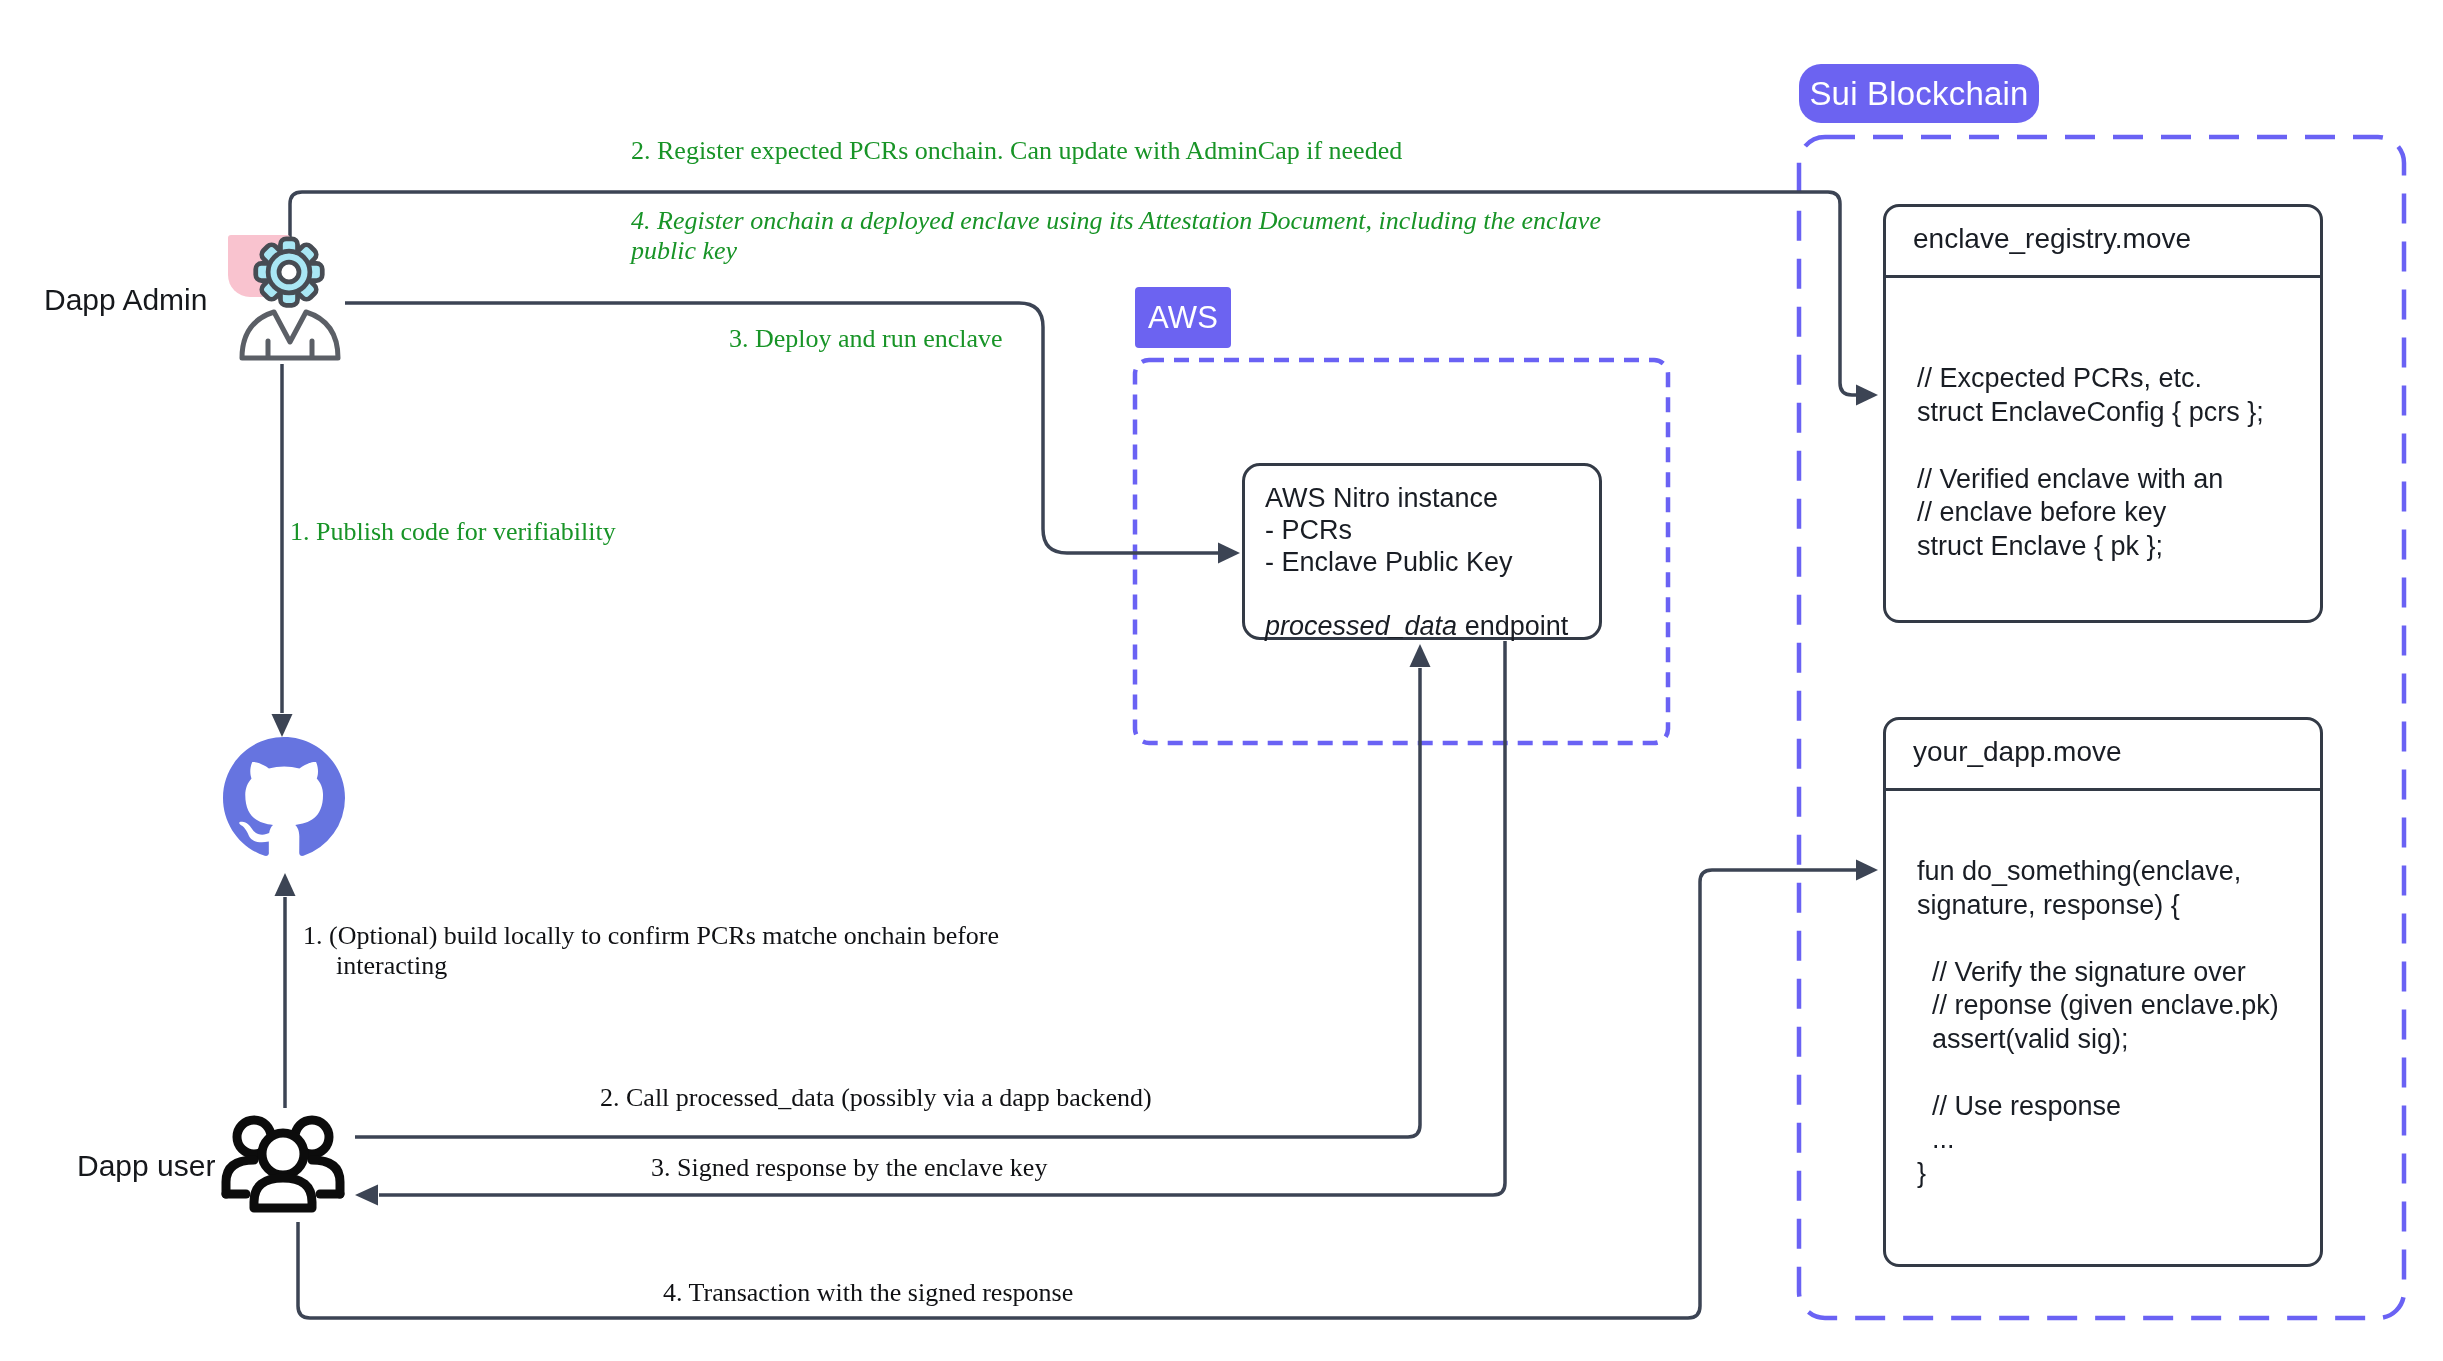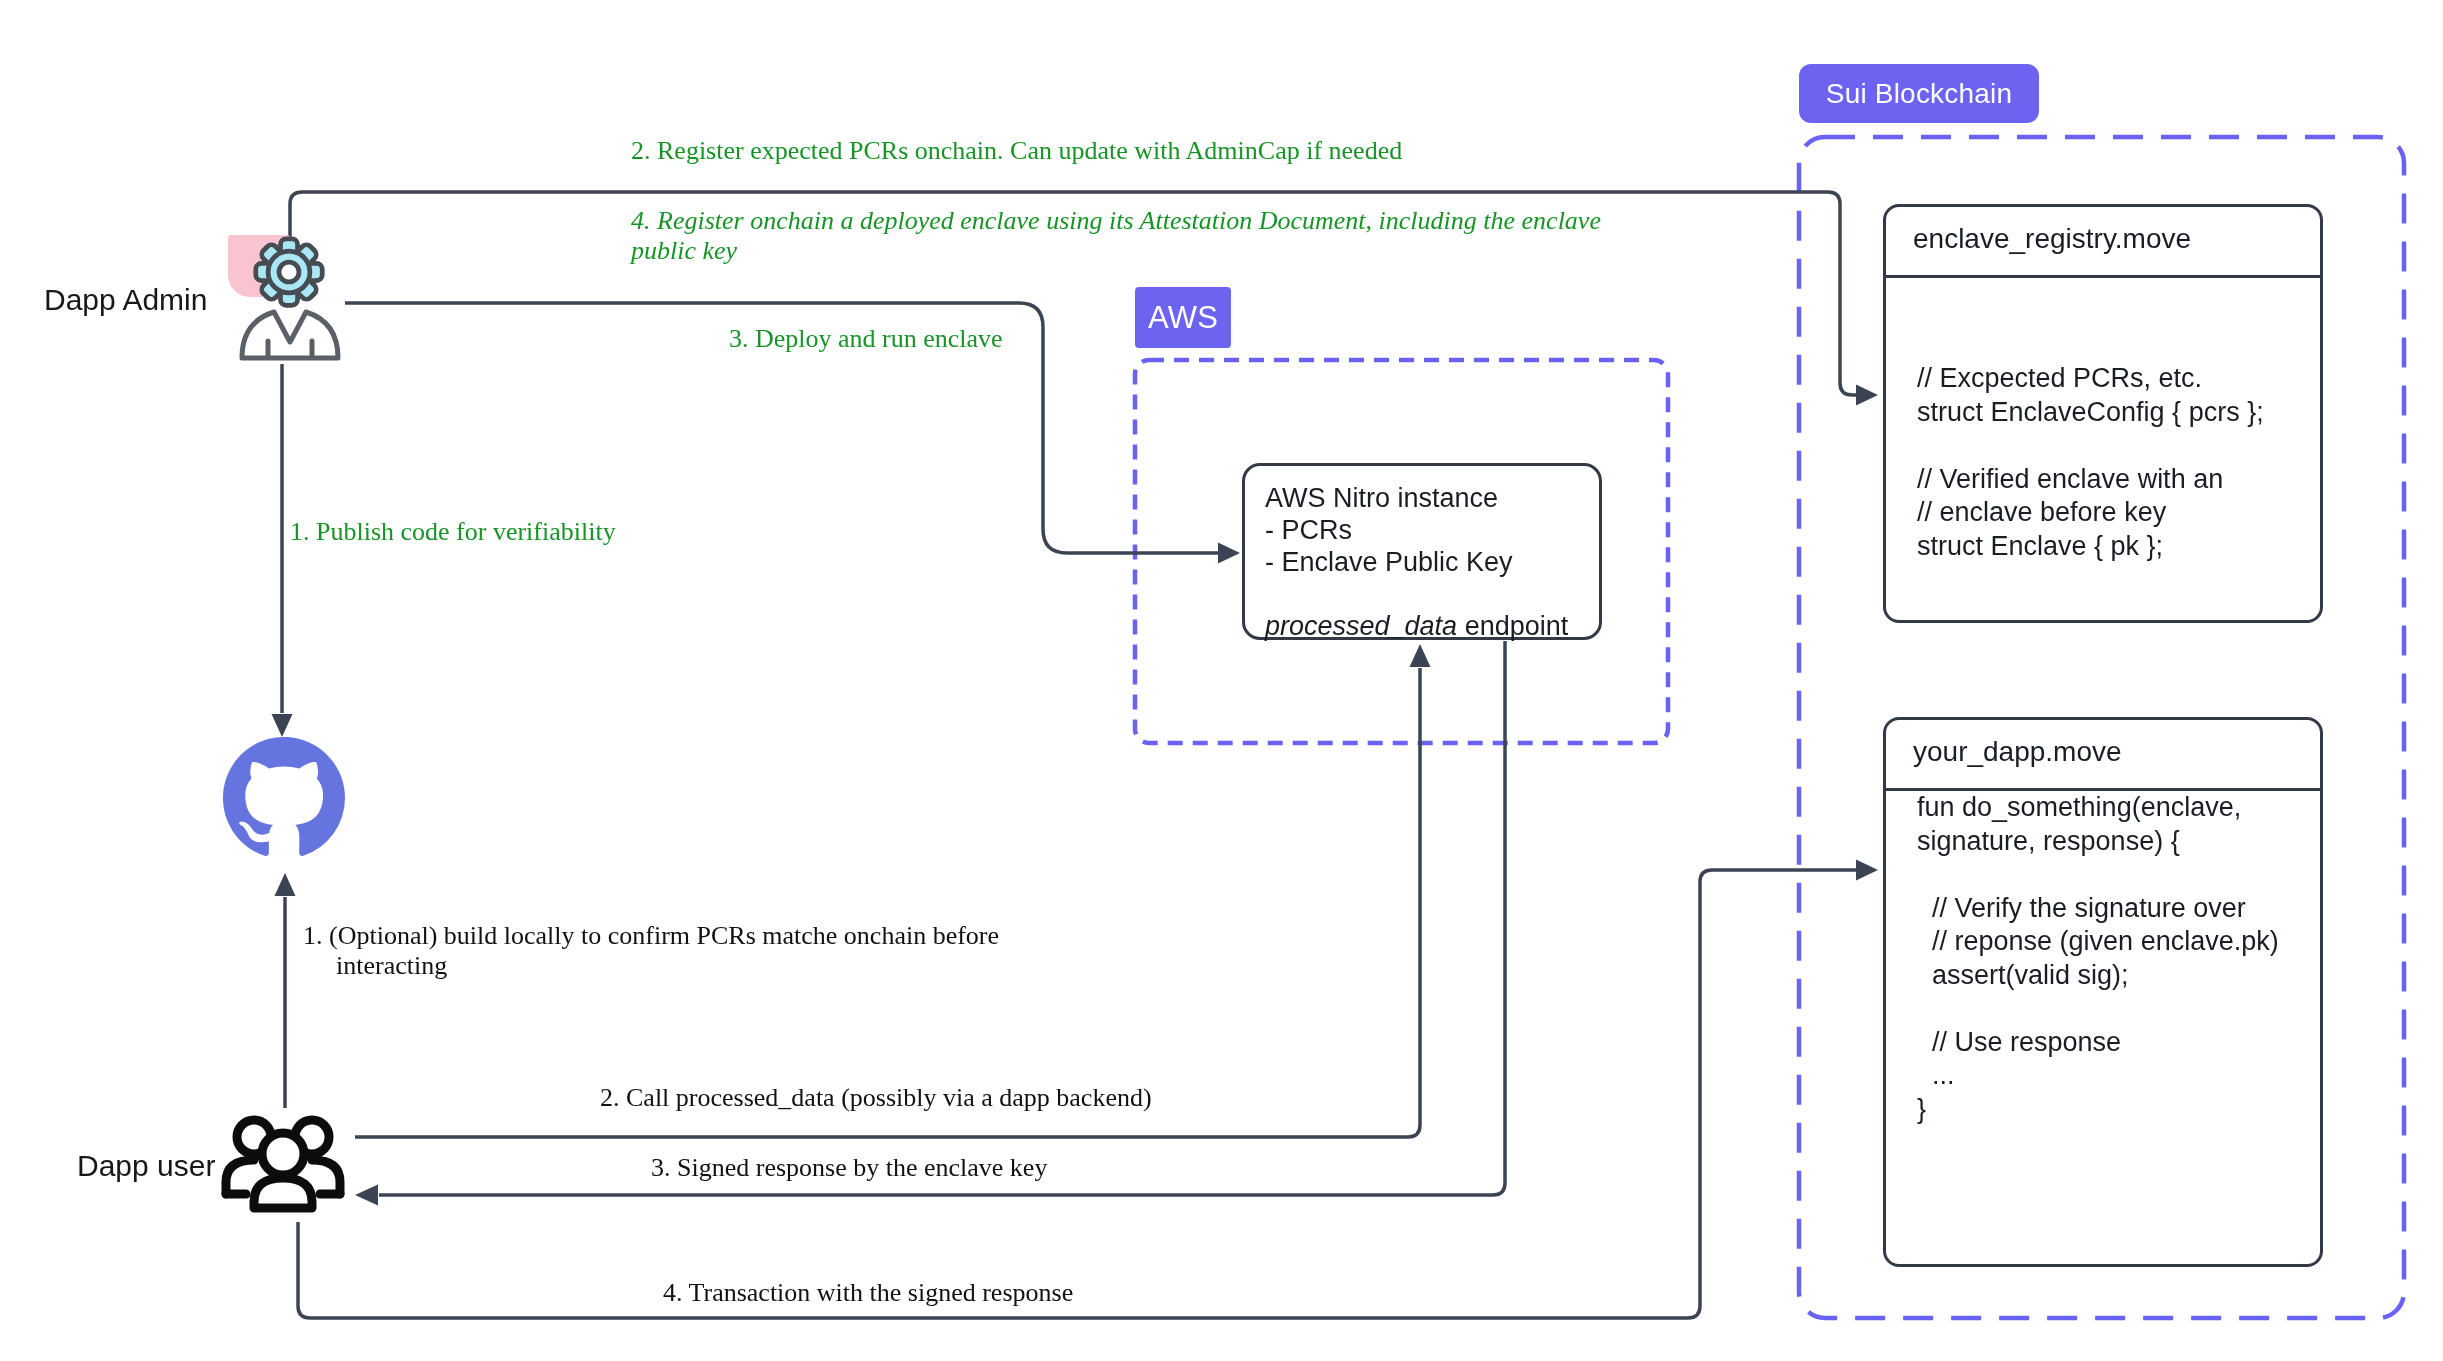--- a/index.html
+++ b/index.html
@@ -12,21 +12,21 @@
   #stage{position:relative;width:2443px;height:1361px;background:#ffffff;overflow:hidden;
          font-family:"Liberation Sans",sans-serif;}
   svg.layer{position:absolute;left:0;top:0;}
   .connector{stroke:var(--line);stroke-width:3.5;fill:none;}
   .arrowhead{fill:var(--line);stroke:none;}
   .dashrect{fill:none;stroke:var(--dash);}
   .sui-dash{stroke-width:4.5;stroke-dasharray:30 18;}
   .aws-dash{stroke-width:4.5;stroke-dasharray:15 10;}
 
   .badge{position:absolute;background:var(--badge);color:#fff;display:flex;align-items:center;
-         justify-content:center;border-radius:12px;font-size:28px;letter-spacing:.2px;}
+         justify-content:center;border-radius:22px;font-size:33px;letter-spacing:.2px;}
   .solid-box{position:absolute;background:#fff;border:3px solid var(--box-border);border-radius:16px;color:var(--code);}
   .box-title{font-size:28px;padding:16px 10px 20px 27px;border-bottom:3px solid var(--box-border);}
   .code-body{padding-left:31px;padding-right:14px;}
   .code-line{font-size:27px;line-height:33.5px;min-height:33.5px;white-space:pre-wrap;}
 
   .annotation{position:absolute;font-family:"Liberation Serif",serif;font-size:26px;line-height:30px;color:var(--ink);}
   .annotation.green{color:var(--green);}
   .nowrap{white-space:nowrap;}
   .actor-label{position:absolute;font-size:30px;color:#16181c;white-space:nowrap;}
 
@@ -142,21 +142,21 @@
       <div class="code-line">struct EnclaveConfig { pcrs };</div>
       <div class="code-line"></div>
       <div class="code-line">// Verified enclave with an</div>
       <div class="code-line">// enclave before key</div>
       <div class="code-line">struct Enclave { pk };</div>
     </div>
   </div>
 
   <div class="solid-box" style="left:1883px;top:717px;width:440px;height:550px;">
     <div class="box-title">your_dapp.move</div>
-    <div class="code-body" style="">
+    <div class="code-body" style="padding-top:64px;">
       <div class="code-line">fun do_something(enclave,</div>
       <div class="code-line">signature, response) {</div>
       <div class="code-line"></div>
       <div class="code-line">  // Verify the signature over</div>
       <div class="code-line">  // reponse (given enclave.pk)</div>
       <div class="code-line">  assert(valid sig);</div>
       <div class="code-line"></div>
       <div class="code-line">  // Use response</div>
       <div class="code-line">  ...</div>
       <div class="code-line">}</div>

